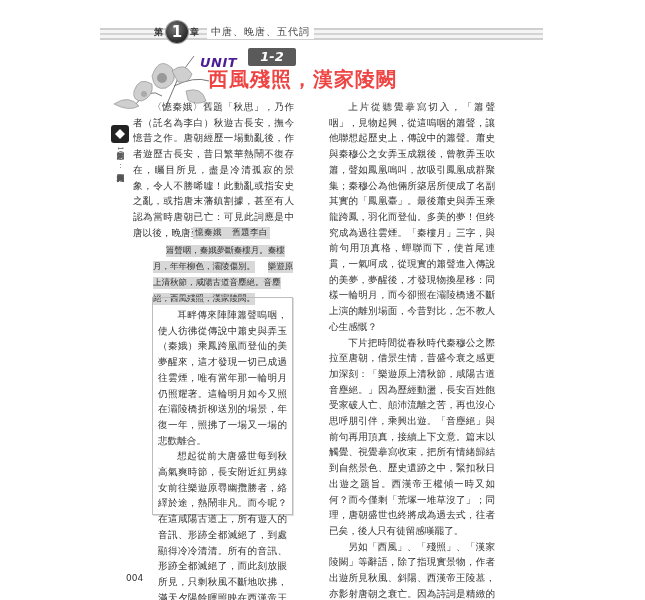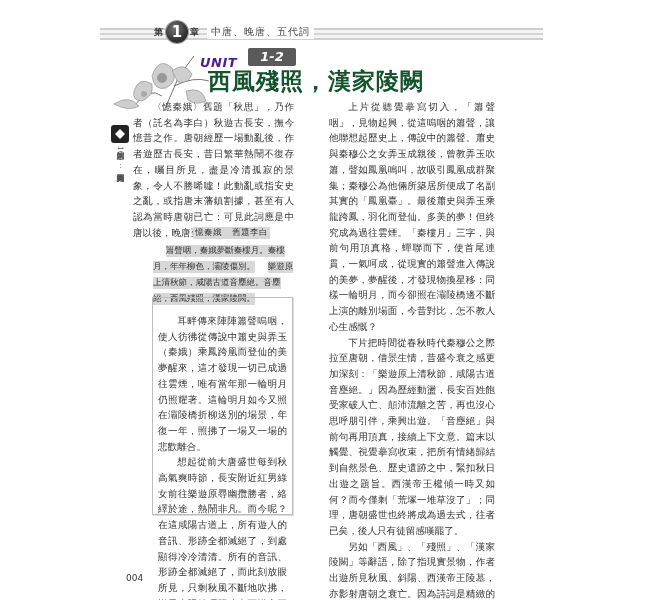--- a/index.html
+++ b/index.html
@@ -24,21 +24,21 @@
 
   
   .flower { position:absolute; left:104px; top:46px; width:110px; height:70px; }
 
   
   .unit-label { position:absolute; left:200px; top:55px; font-size:13px; font-weight:bold; color:#4c1d95;
        font-family:"DejaVu Sans", sans-serif; letter-spacing:0.5px;font-style:italic; }
   .unit-num { position:absolute; left:248px; top:48px; width:48px; height:18px; border-radius:2px;
        background:#5a5a5a; color:#fff; font-size:13px; font-weight:bold; font-style:italic; text-align:center;
        line-height:18px; font-family:"DejaVu Sans", sans-serif; }
-  .unit-title { position:absolute; left:208px; top:66px; font-size:23px; font-weight:bold; color:#14532d;
+  .unit-title { position:absolute; left:208px; top:66px; font-size:20px; font-weight:bold; color:#ef4444;
        letter-spacing:1px; font-family:"DejaVu Sans", sans-serif; }
 
   
   .side-ornament { position:absolute; left:111px; top:125px; width:18px; height:18px; background:#222;
        border-radius:3px; }
   .side-ornament::after { content:""; position:absolute; left:4px; top:4px; width:10px; height:10px;
        background:#fff; clip-path:polygon(50% 0,100% 50%,50% 100%,0 50%); }
   .side-caption { position:absolute; left:114px; top:146px; width:11px; font-size:7.5px; line-height:9px;
        color:#555; writing-mode:vertical-rl; }
 
@@ -49,21 +49,21 @@
   .col-right { left:329px; top:99px; width:166px; }
 
   .poem-head { position:absolute; left:193px; top:227px; font-size:8.5px; color:#333; background:#d8d8d8;
        padding:0 2px; letter-spacing:0.5px; }
   .poem-head .gap { display:inline-block; width:10px; }
   .poem-body { position:absolute; left:153px; top:243px; width:141px; font-size:8.5px; line-height:16px; color:#333;font-family:Liberation Mono, monospace; }
   .poem-body span.hl { background:#d8d8d8; box-decoration-break:clone; -webkit-box-decoration-break:clone; padding:1px 0; }
   .poem-body .indent { display:inline-block; width:1.5em; }
 
   .box { position:absolute; left:152px; top:297px; width:141px; height:218px; border:1px solid #bdbdbd;
-       box-shadow:1px 1px 0 #ddd; padding:15px 5px; box-sizing:border-box; }
+       box-shadow:1px 1px 0 #ddd; padding:9px 5px; box-sizing:border-box; }
   .box .col { position:static; width:auto; }
 
   .page-number { position:absolute; left:126px; top:573px; font-size:9px; color:#333;
        font-family:"DejaVu Sans", sans-serif; }
 </style>
 </head>
 <body>
 
 <div class="page">
 

